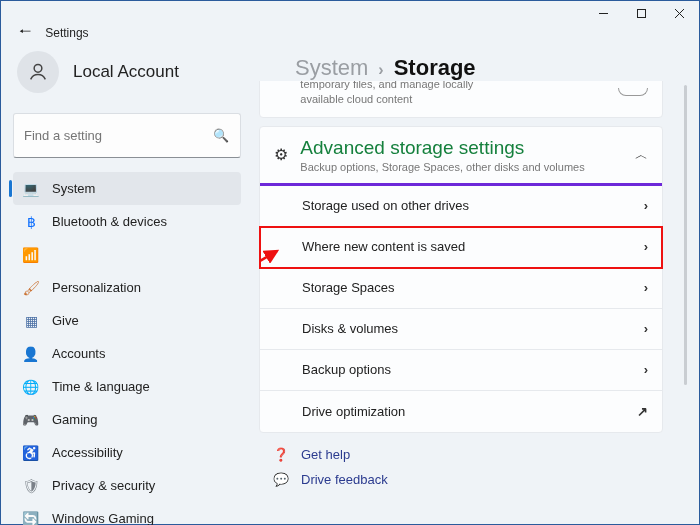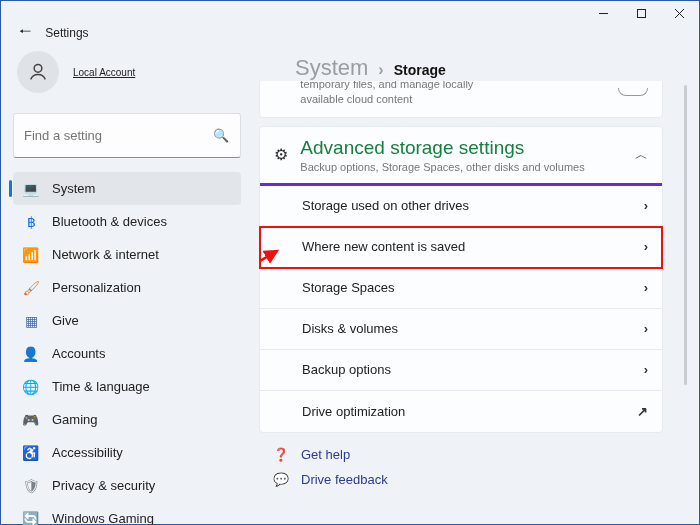--- a/index.html
+++ b/index.html
@@ -8,34 +8,34 @@
   .titlebar { height: 30px; display: flex; justify-content: flex-end; align-items: center; padding-right: 4px; gap: 6px; }
   .titlebtn { width: 32px; height: 24px; display: flex; align-items: center; justify-content: center; font-size: 12px; color: #222; }
   .titlebtn svg { display:block; }
   .back-row { position: absolute; top: 20px; left: 18px; display:flex; align-items:center; gap: 14px; font-size: 12px; color:#222;}
   .back-arrow { font-size: 14px; }
   .body { flex:1; display:flex; padding: 8px 10px 10px 12px; gap: 18px; }
   .sidebar { width: 228px; display:flex; flex-direction:column; }
   .account { display:flex; align-items:center; gap:14px; padding: 18px 4px 14px 4px;}
   .avatar { width: 42px; height: 42px; border-radius: 50%; background: #dfe3e8; display:flex; align-items:center; justify-content:center; }
   .avatar svg { width: 22px; height: 22px; stroke:#444; fill:none; stroke-width:1.6;}
-  .acct-name { font-size: 10px; color:#222;text-decoration:underline;}
+  .acct-name { font-size: 17px; color:#222;}
   .search { margin: 6px 0 14px 0; height: 45px; background:#fdfdfd; border:1px solid #dadee3; border-bottom:1.5px solid #8a8f95; border-radius:3px; display:flex; align-items:center; padding: 0 10px; }
   .search input { border:none; outline:none; flex:1; font-size:13px; background:transparent; color:#555;}
   .search .sicon { color:#555; font-size:13px;}
   .nav { display:flex; flex-direction:column; gap:0; }
   .nav-item { height: 33px; display:flex; align-items:center; gap:12px; padding: 0 10px 0 10px; font-size:13px; color:#222; border-radius:4px; position:relative;}
   .nav-item.active { background:#e2e6eb;}
   .nav-item.active::before { content:""; position:absolute; left:-4px; top:8px; width:3px; height:17px; background:#1976d2; border-radius:2px;}
   .nav-ico { width:17px; height:17px; display:flex; align-items:center; justify-content:center; font-size:14px;}
   .main { flex:1; display:flex; flex-direction:column; position:relative; }
   .crumbs { display:flex; align-items:baseline; gap:10px; padding: 22px 0 0 36px; }
   .crumb-sys { font-size: 22px; color:#9a9ea3; font-weight:500;}
   .crumb-sep { font-size: 16px; color:#9a9ea3; font-weight:600;}
-  .crumb-cur { font-size: 14px; color:#111; font-weight:700;}
+  .crumb-cur { font-size: 22px; color:#111; font-weight:700;}
   .scroll { flex:1; overflow:hidden; position:relative;}
   .content { position:absolute; top:-8px; left:0; right:26px; display:flex; flex-direction:column;}
   .card { background:#fcfdfe; border:1px solid #e6e9ed; border-radius:4px; }
   .partial { display:flex; align-items:center; padding:3px 14px 10px 14px; gap:12px;}
   .partial .cog { color:#444; }
   .partial .txt { font-size:11px; color:#777; line-height:1.35;}
   .partial .toggle { margin-left:auto; width:30px; height:8px; border-bottom:1.5px solid #999; border-radius:0 0 8px 8px; border-left:1.5px solid #999; border-right:1.5px solid #999;}
   .expander { margin-top:8px; }
   .exp-head { display:flex; align-items:center; padding:10px 14px; gap:12px; }
   .exp-head .cog { color:#333; }
@@ -102,21 +102,20 @@
         <div class="nav-item active">
           <span class="nav-ico" style="color:#3a78c9">💻</span>
           <span>System</span>
         </div>
         <div class="nav-item">
           <span class="nav-ico" style="color:#0d6efd">฿</span>
           <span>Bluetooth &amp; devices</span>
         </div>
         <div class="nav-item">
           <span class="nav-ico" style="color:#1fa3d8">📶</span>
-          <span>Network &amp; internet</span>
         </div>
         <div class="nav-item">
           <span class="nav-ico" style="color:#c96f2e">🖌</span>
           <span>Personalization</span>
         </div>
         <div class="nav-item">
           <span class="nav-ico" style="color:#4a6fa5">▦</span>
           <span>Give</span>
         </div>
         <div class="nav-item">

